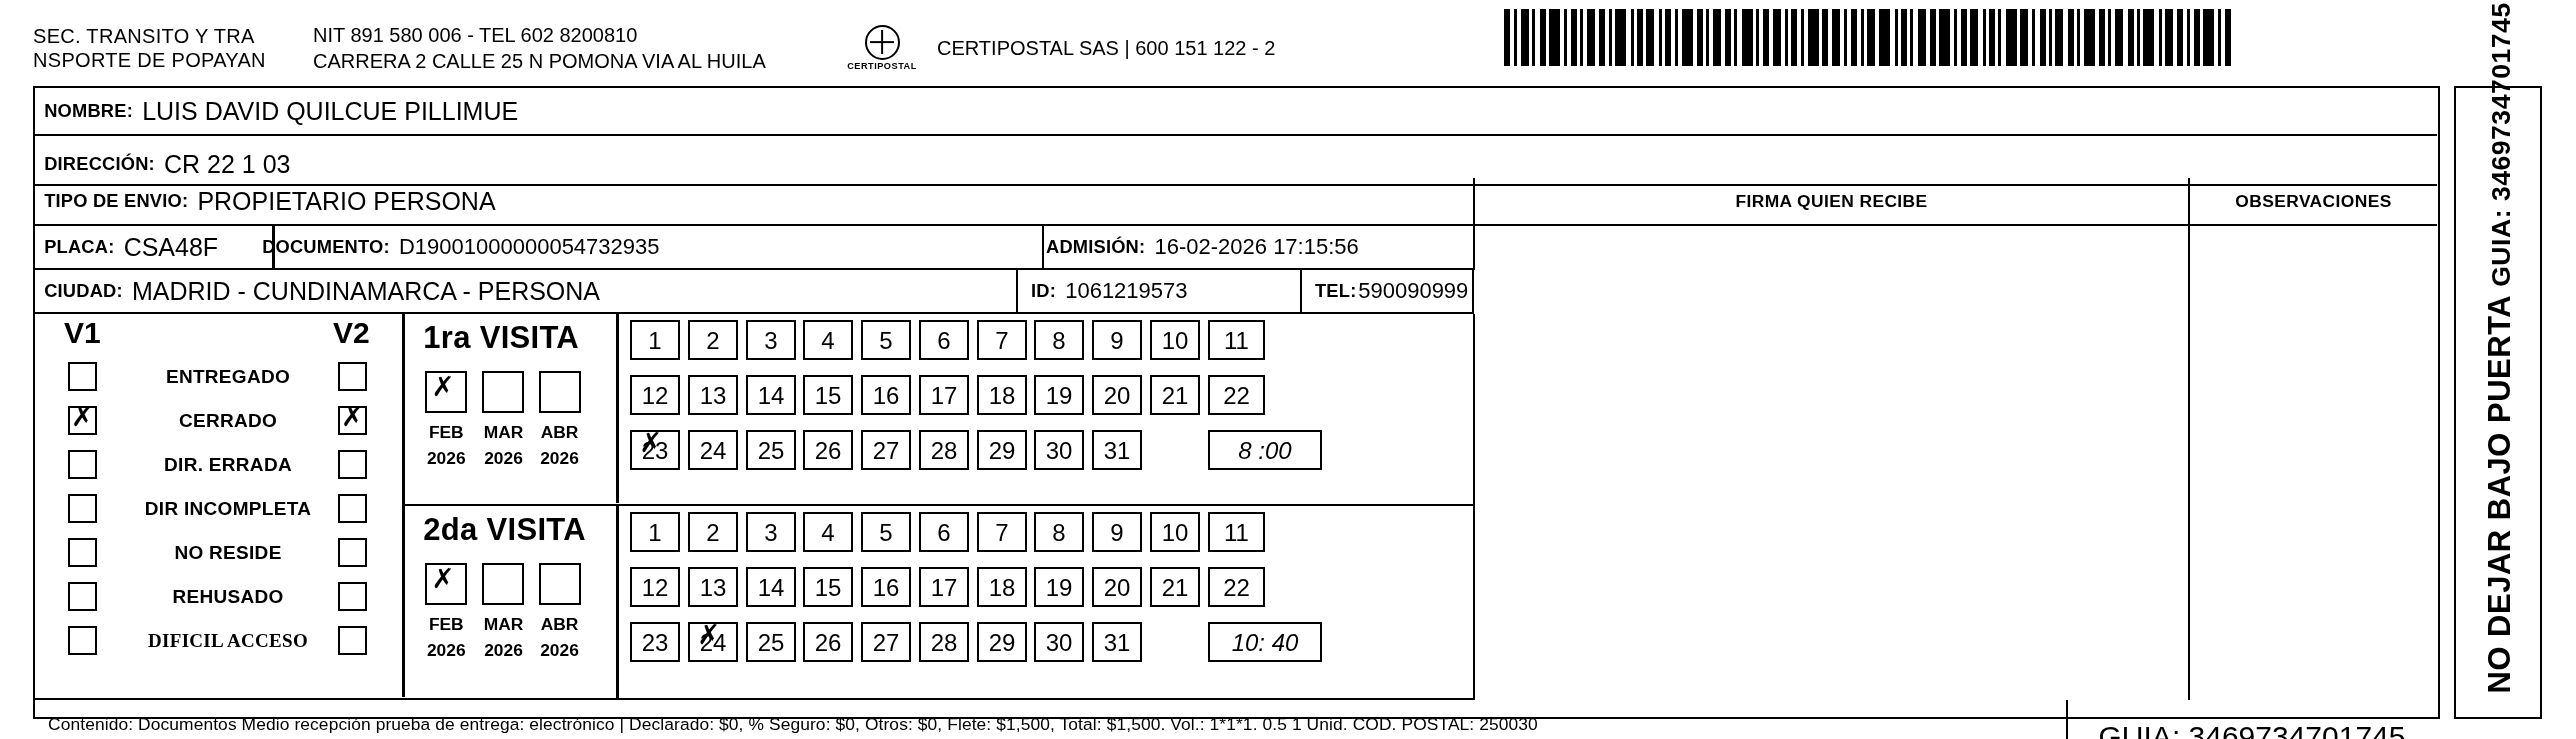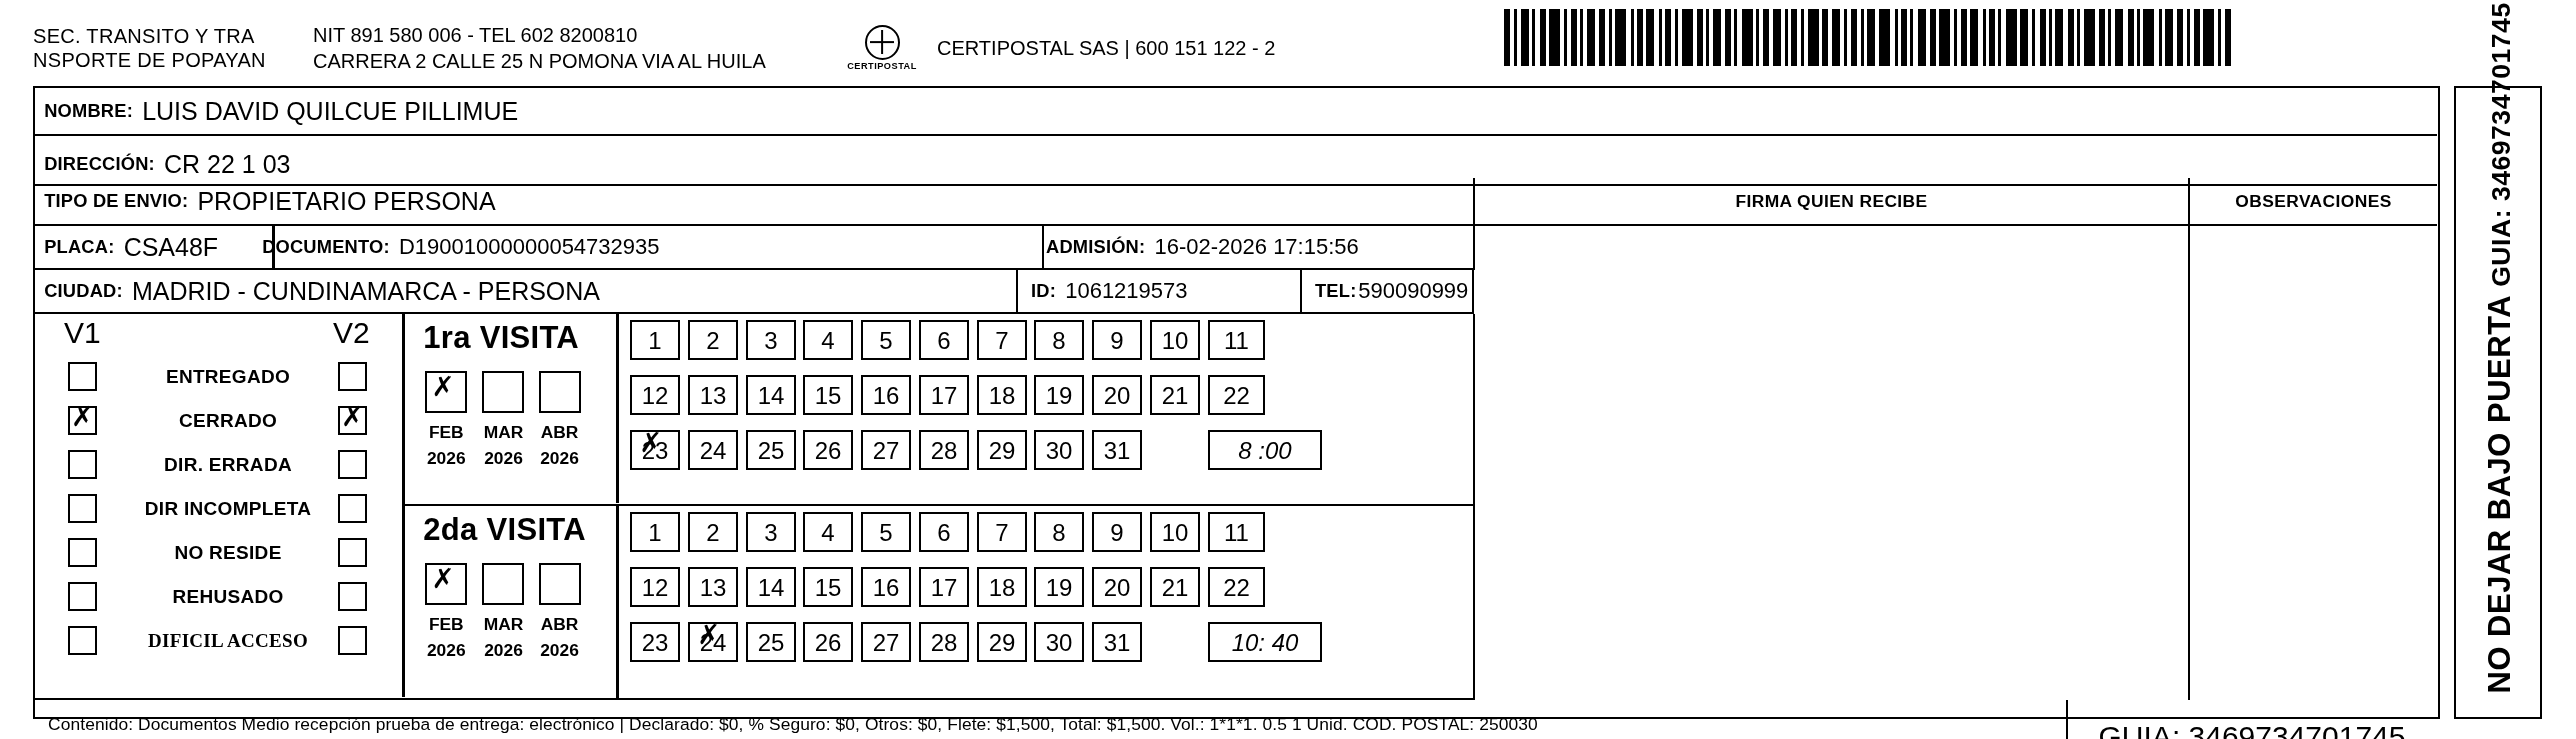--- a/index.html
+++ b/index.html
@@ -44,21 +44,21 @@
   .firma-head{position:absolute;left:1440px;top:90px;width:715px;height:48px;border-bottom:2.8px solid #000;border-right:2.8px solid #000;box-sizing:border-box;display:flex;align-items:center;justify-content:center;}
   .obs-head{position:absolute;left:2155px;top:90px;width:247px;height:48px;border-bottom:2.8px solid #000;box-sizing:border-box;display:flex;align-items:center;justify-content:center;}
   .firma-head span,.obs-head span{font-size:17.4px;font-weight:bold;letter-spacing:0.4px;}
   .firma-body{position:absolute;left:1440px;top:138px;width:715px;height:474px;border-right:2.8px solid #000;box-sizing:border-box;}
   .obs-body{position:absolute;left:2155px;top:138px;width:247px;height:474px;box-sizing:border-box;}
 
   
   .visitarea{position:absolute;left:0;top:226px;width:1440px;height:386px;border-right:2.8px solid #000;border-bottom:2.8px solid #000;box-sizing:border-box;}
 
   .vcol{position:absolute;left:0;top:0;width:348px;height:383px;}
-  .vhead{position:absolute;font-size:30px;font-weight:normal;}
+  .vhead{position:absolute;font-size:30px;font-weight:bold;}
   .vhead.v1{left:29px;top:1.8px;}
   .vhead.v2{left:298px;top:1.8px;}
   .optrow{position:absolute;left:0;width:348px;height:39px;}
   .chk{position:absolute;width:29px;height:29px;border:2.8px solid #000;box-sizing:border-box;}
   .chk.l{left:33px;}
   .chk.r{left:303px;}
   .optlabel{position:absolute;left:85px;width:216px;text-align:center;font-size:19px;font-weight:bold;letter-spacing:0.3px;line-height:29px;}
   .mark{position:absolute;font-size:27.5px;line-height:26px;}
 
   .vsep{position:absolute;top:0;left:367px;width:2.8px;height:383px;background:#000;}

